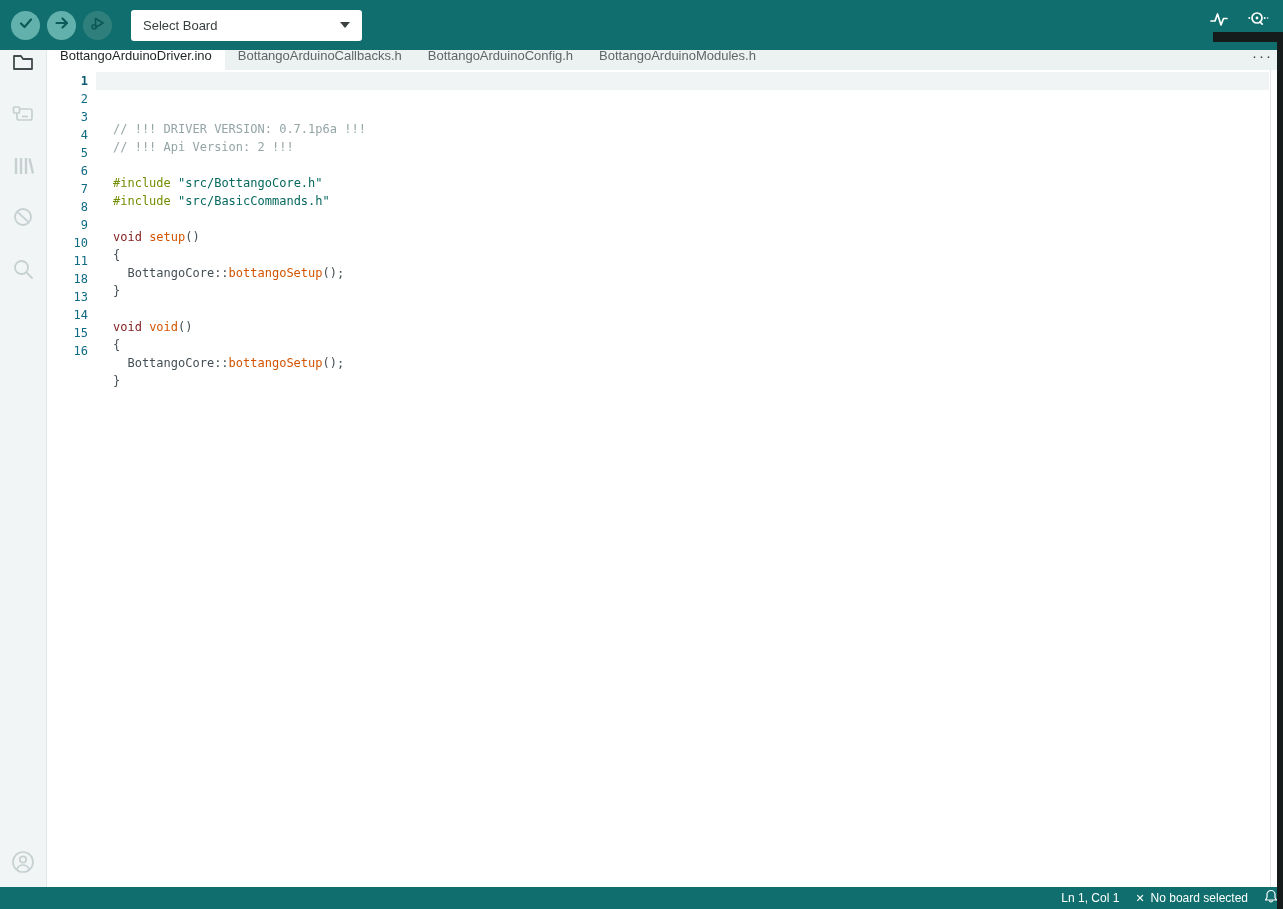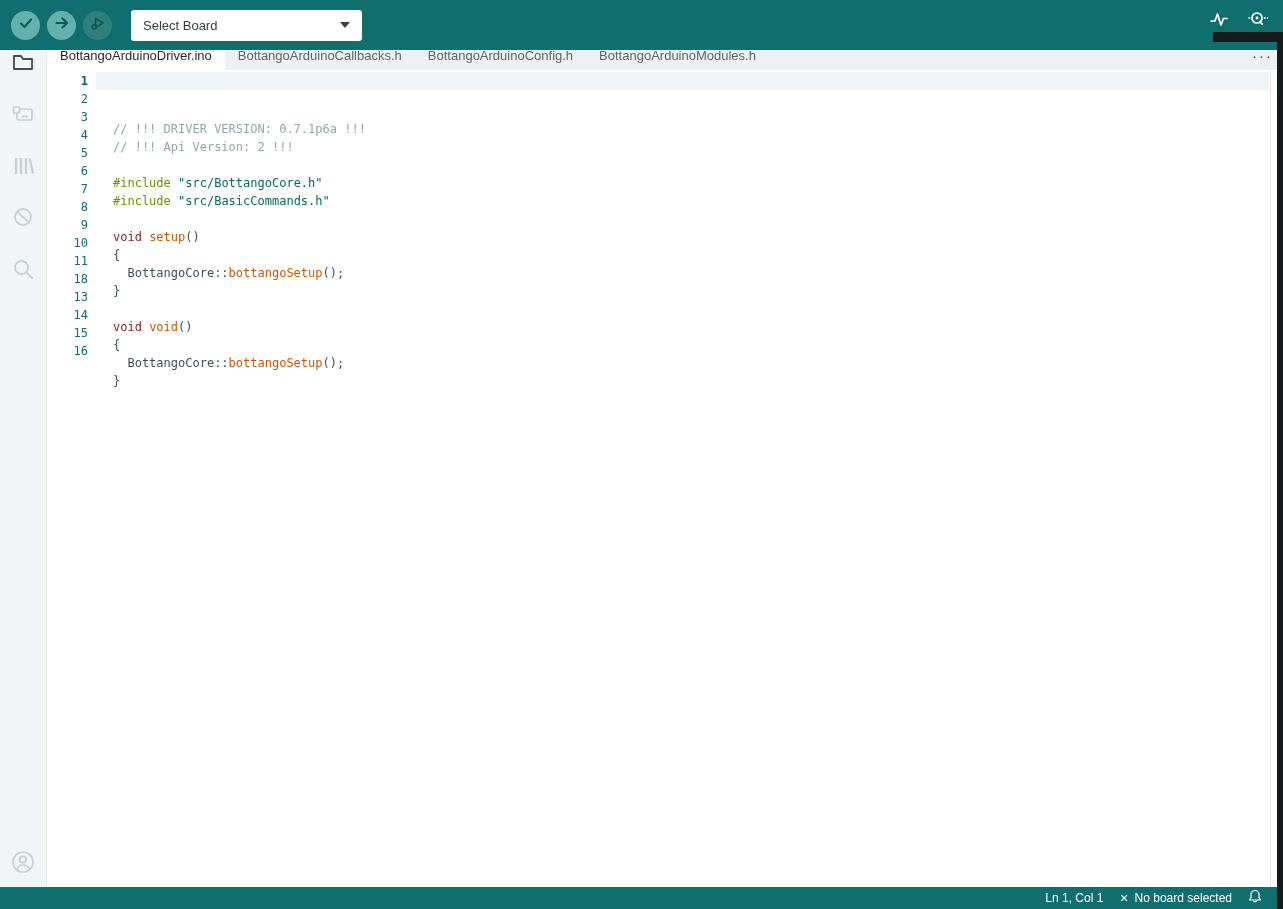--- a/index.html
+++ b/index.html
@@ -62,21 +62,21 @@
   .scroll-divider { position:absolute; top:70px; bottom:22px; right:12px; width:1px;
                     background:#E6E6E6; }
   .dark-strip { position:absolute; top:42px; right:0; width:6px; bottom:0;
                 background:#151B1B; z-index:6; }
   .dark-band  { position:absolute; top:32px; right:0; width:70px; height:10px;
                 background:#151B1B; z-index:6; }
 
   
   .statusbar { position:absolute; bottom:0; left:0; width:1283px; height:22px;
                background:#106E6E; display:flex; align-items:center;
-               justify-content:flex-end; gap:16px; padding-right:21px;
+               justify-content:flex-end; gap:16px; padding-right:5px;
                color:#fff; font-size:12px; z-index:5; }
   .status-item { display:flex; align-items:center; gap:6px; cursor:pointer; }
   .x-glyph { font-size:11px; }
 </style>
 </head>
 <body>
 
 <div class="toolbar">
   <div class="round-btn verify">
     <span>

